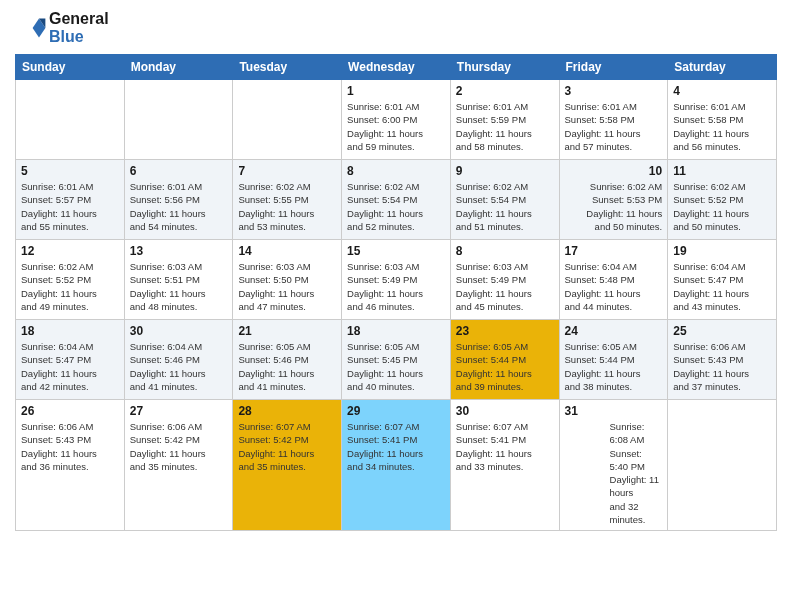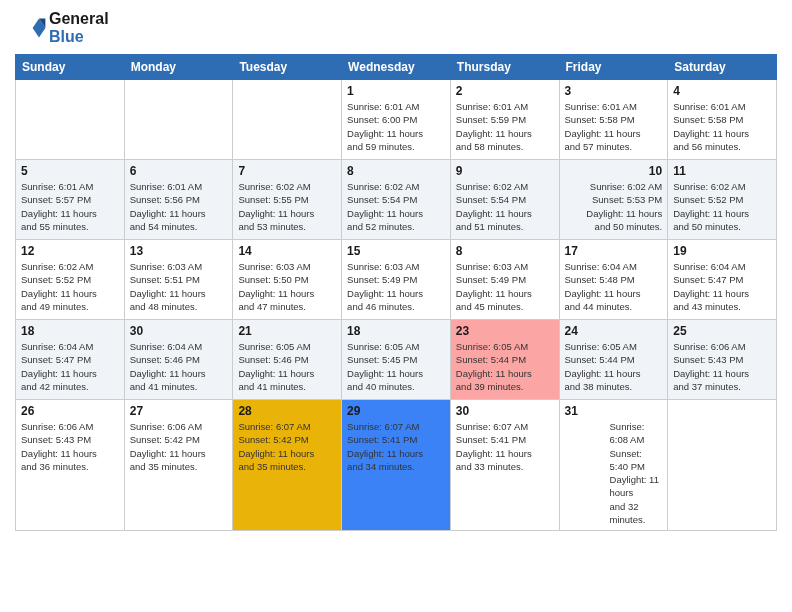--- a/index.html
+++ b/index.html
@@ -275,21 +275,21 @@
 Daylight: 11 hours
 and 41 minutes.</div>
           </td>
           <td style="background-color: rgb(240, 244, 248);">
             <div class="day-num">18</div>
             <div class="day-info" style="white-space: pre-line;">Sunrise: 6:05 AM
 Sunset: 5:45 PM
 Daylight: 11 hours
 and 40 minutes.</div>
           </td>
-          <td style="background-color: #fca5a5;">
+          <td style="background-color: #eab308;">
             <div class="day-num">23</div>
             <div class="day-info" style="white-space: pre-line;">Sunrise: 6:05 AM
 Sunset: 5:44 PM
 Daylight: 11 hours
 and 39 minutes.</div>
           </td>
           <td style="background-color: rgb(240, 244, 248);">
             <div class="day-num">24</div>
             <div class="day-info" style="white-space: pre-line;">Sunrise: 6:05 AM
 Sunset: 5:44 PM
@@ -319,21 +319,21 @@
 Daylight: 11 hours
 and 35 minutes.</div>
           </td>
           <td style="background-color: #eab308;">
             <div class="day-num">28</div>
             <div class="day-info" style="white-space: pre-line;">Sunrise: 6:07 AM
 Sunset: 5:42 PM
 Daylight: 11 hours
 and 35 minutes.</div>
           </td>
-          <td style="background-color: #3b82f6; margin-left: 28px;">
+          <td style="background-color: #7dd3fc; margin-left: 28px;">
             <div class="day-num">29</div>
             <div class="day-info" style="white-space: pre-line;">Sunrise: 6:07 AM
 Sunset: 5:41 PM
 Daylight: 11 hours
 and 34 minutes.</div>
           </td>
           <td style="background-color: rgb(255, 255, 255);">
             <div class="day-num">30</div>
             <div class="day-info" style="white-space: pre-line;">Sunrise: 6:07 AM
 Sunset: 5:41 PM

